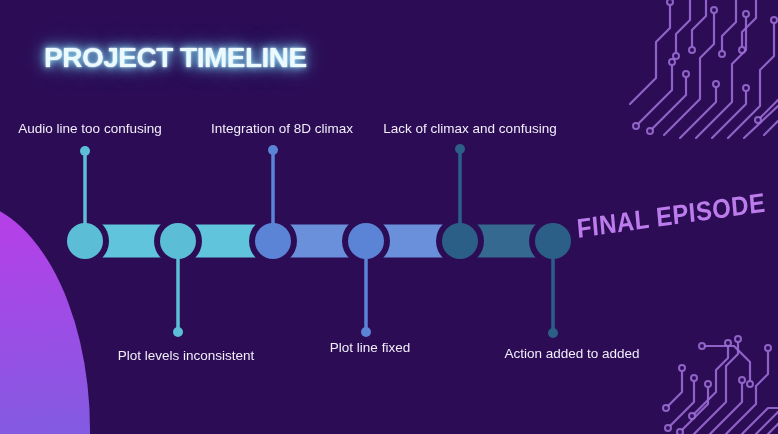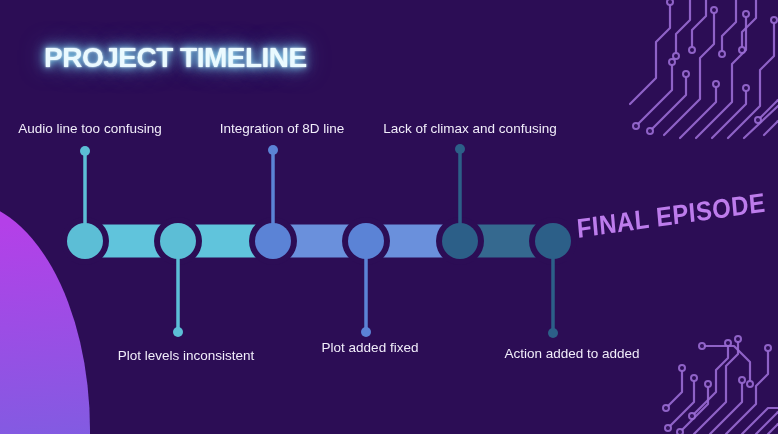--- a/index.html
+++ b/index.html
@@ -176,20 +176,20 @@
       <circle cx="178" cy="241" r="18" fill="var(--teal,#5cbed6)"></circle>
       <circle cx="273" cy="241" r="18" fill="var(--blue,#5b83d6)"></circle>
       <circle cx="366" cy="241" r="18" fill="var(--blue,#5b83d6)"></circle>
       <circle cx="460" cy="241" r="18" fill="var(--steel,#2c5f88)"></circle>
       <circle cx="553" cy="241" r="18" fill="var(--steel,#2c5f88)"></circle>
     </g>
   </svg>
 
   <div class="milestone" style="left:90px;  top:121px;">Audio line too confusing</div>
   <div class="milestone" style="left:186px; top:348px;">Plot levels inconsistent</div>
-  <div class="milestone" style="left:282px; top:121px;">Integration of 8D line</div>
-  <div class="milestone" style="left:370px; top:340px;">Plot added fixed</div>
+  <div class="milestone" style="left:282px; top:121px;">Integration of 8D climax</div>
+  <div class="milestone" style="left:370px; top:340px;">Plot line fixed</div>
   <div class="milestone" style="left:470px; top:121px;">Lack of climax and confusing</div>
   <div class="milestone" style="left:572px; top:346px;">Action added to added</div>
 
   <div class="final">FINAL EPISODE</div>
 
 </div>
 
 </body></html>

